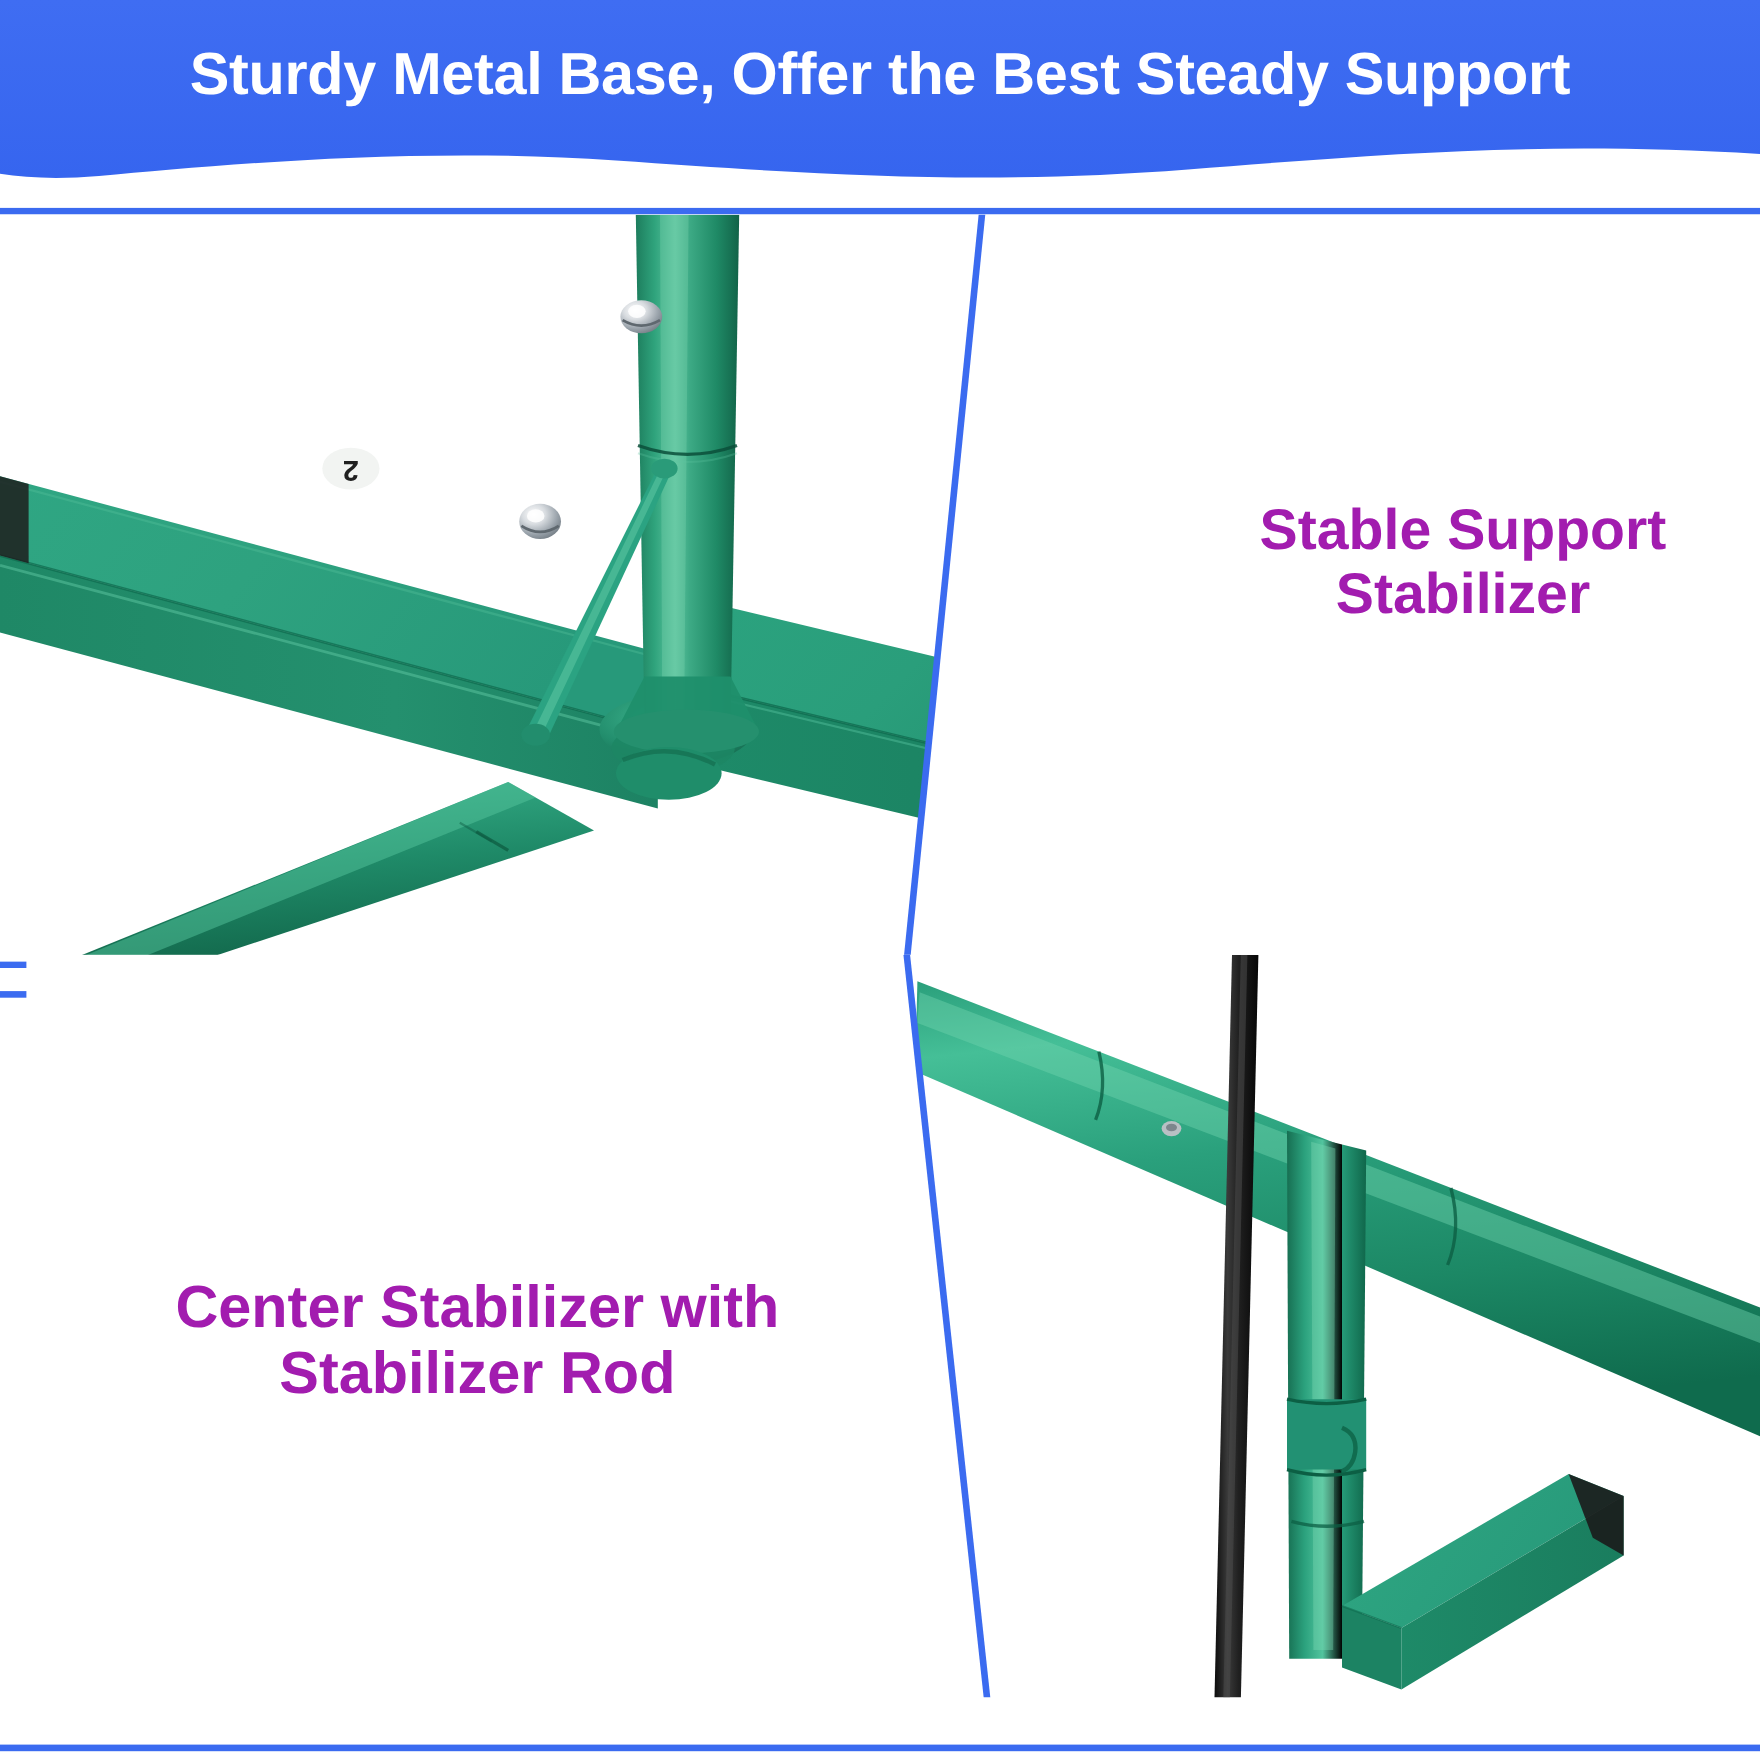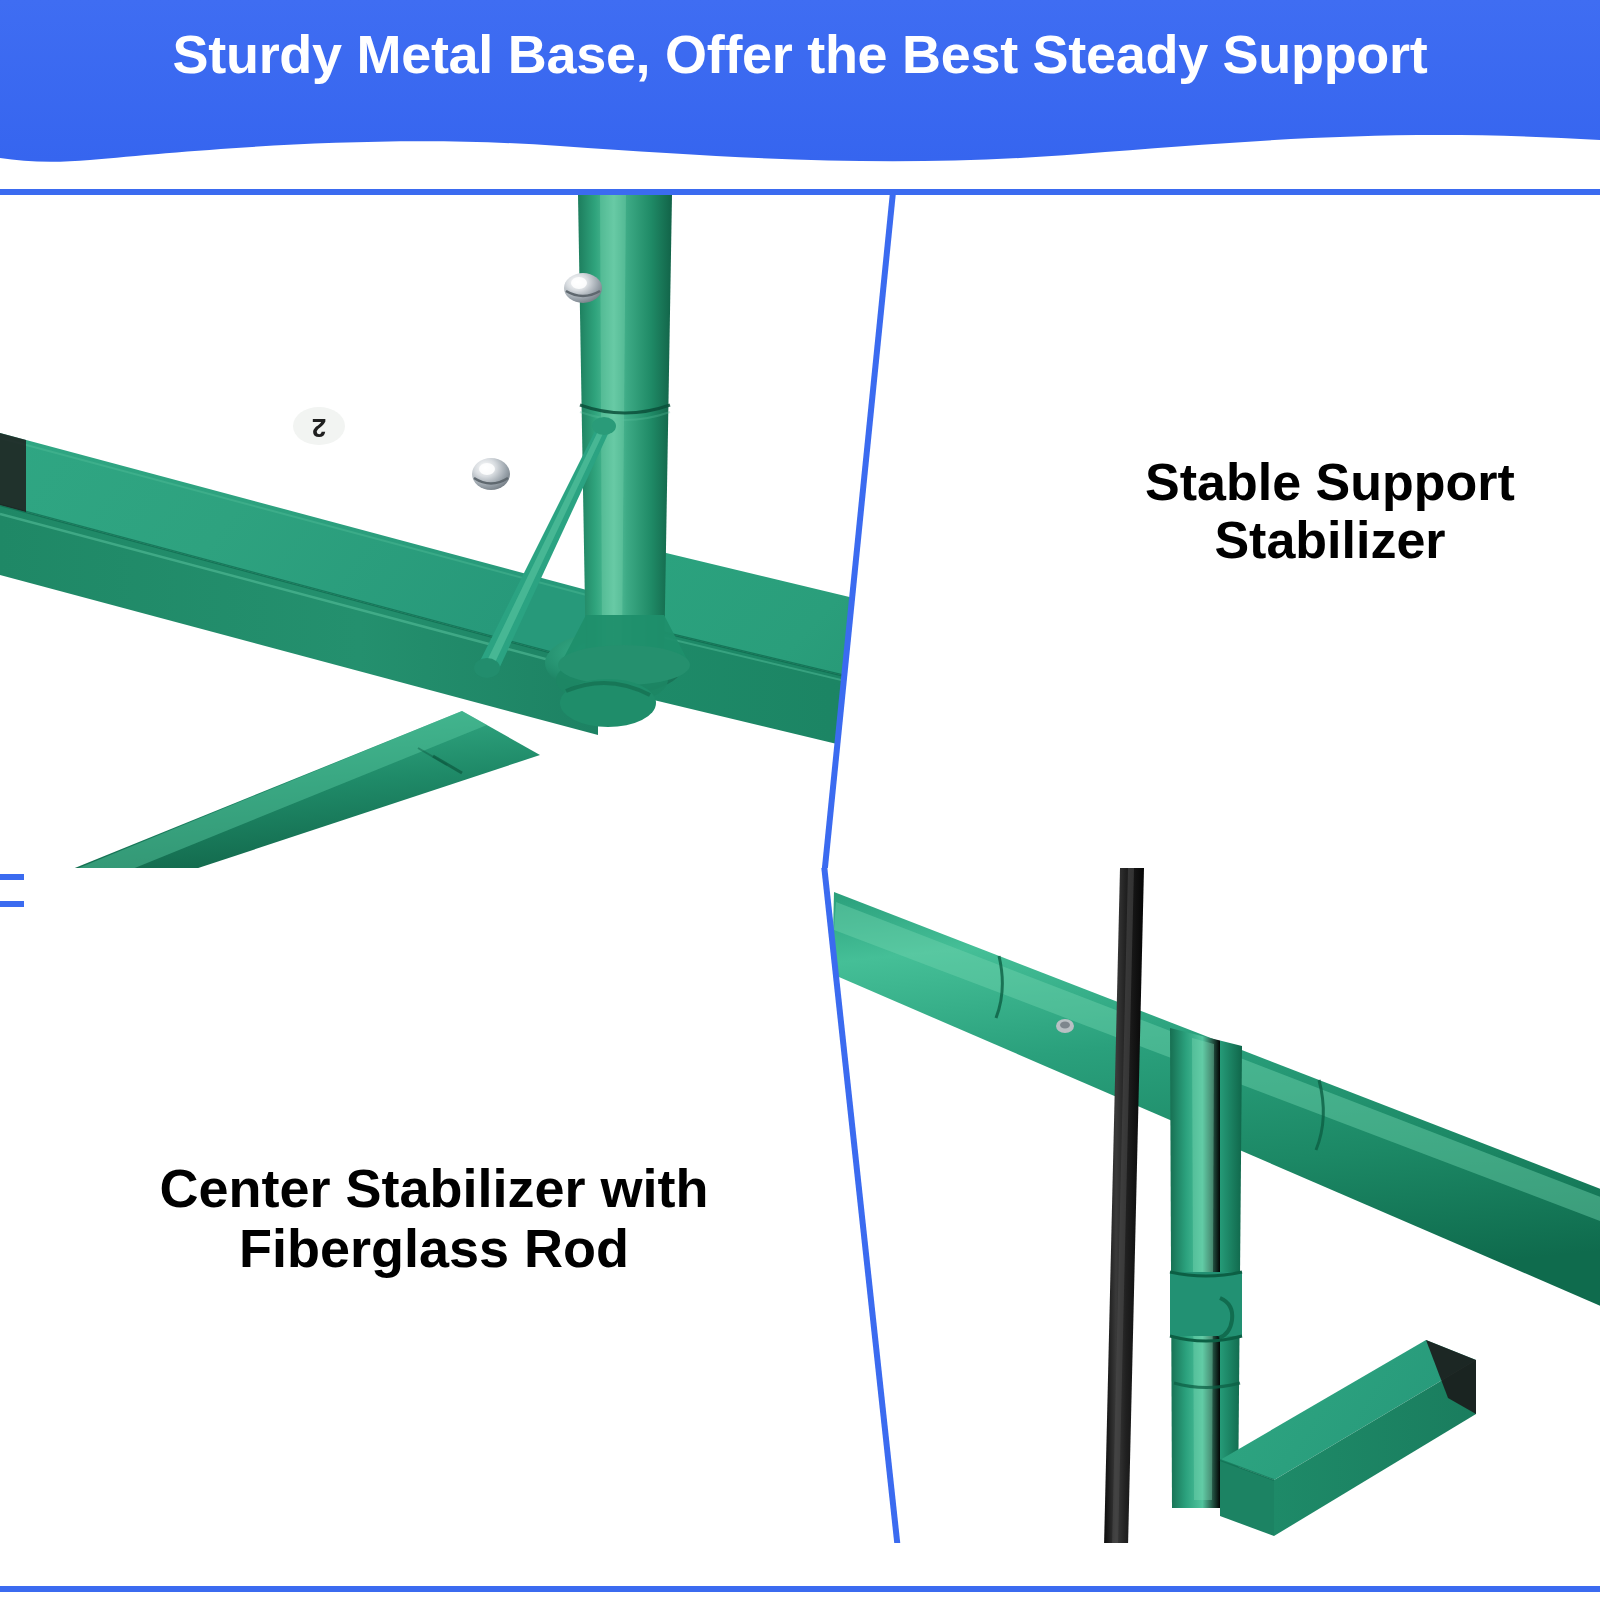--- a/index.html
+++ b/index.html
@@ -19,21 +19,21 @@
   
   .banner-wrap {
     position: absolute;
     left: 0; top: 0;
     width: 1600px; height: 180px;
     overflow: hidden;
   }
   .banner-svg { position: absolute; left:0; top:0; }
   .banner-title {
     position: absolute;
-    left: 0; top: 25px;
+    left: 0; top: 38px;
     width: 1600px;
     text-align: center;
     color: #ffffff;
     font-size: 54px;
     font-weight: bold;
     letter-spacing: -0.3px;
     line-height: 1.1;
     white-space: nowrap;
   }
 
@@ -59,21 +59,21 @@
     background: #ffffff;
   }
   .panel-top    { top: 195px; height: 679px; }
   .panel-bottom { top: 868px; height: 675px; margin-left: 24px; }
 
   .panel-art { position: absolute; left: 0; top: 0; }
 
   
   .callout {
     position: absolute;
-    color: #000000;
+    color: #a21caf;
     font-weight: bold;
     text-align: center;
     line-height: 1.12;
   }
   .callout-top {
     left: 1095px; top: 258px;
     width: 470px;
     font-size: 52px;
   }
   .callout-bottom {
@@ -340,17 +340,17 @@
           </g>
 
         </g>
       </g>
 
       <line x1="800" y1="-3" x2="874" y2="682" stroke="#3b6bf0" stroke-width="6"></line>
     </svg>
 
     <div class="callout callout-bottom">
       <span>Center Stabilizer with</span>
-      <span class="l2">Fiberglass Rod</span>
+      <span class="l2">Stabilizer Rod</span>
     </div>
   </div>
 
 </div>
 
 </body></html>

